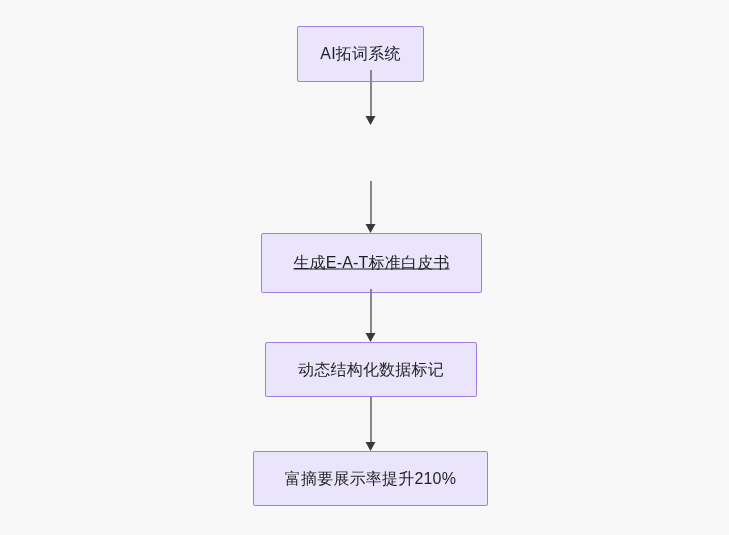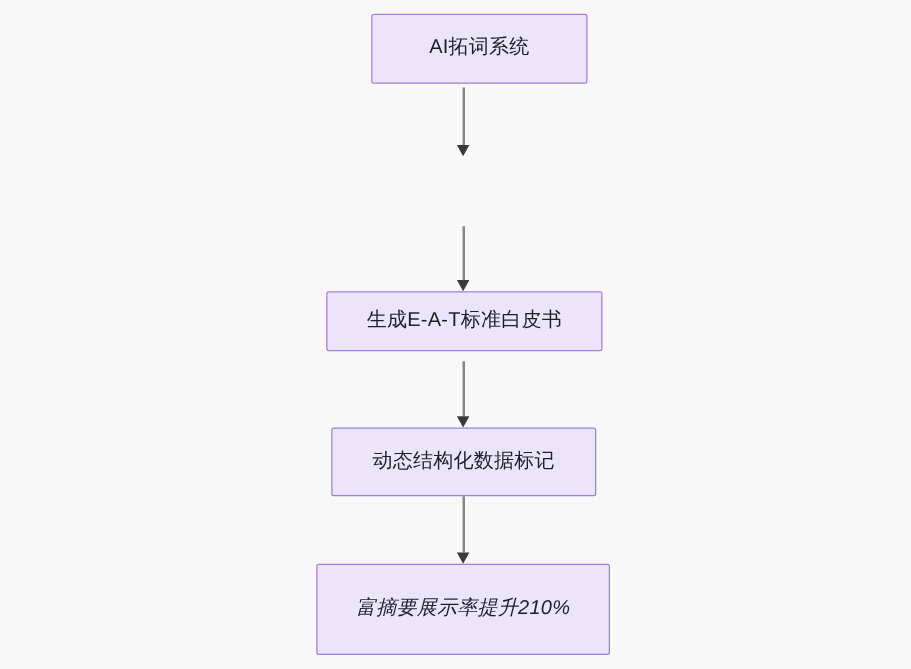--- a/index.html
+++ b/index.html
@@ -59,50 +59,50 @@
     border-right: 5.5px solid transparent;
     border-top: 9px solid #39393d;
     transform: translateX(-5.5px);
   }
 </style>
 </head>
 <body>
 
 <div id="flowchart">
 
-  <div class="node" style="left:297px; top:11px; width:173px; height:56px;">
+  <div class="node" style="left:297px; top:26px; width:127px; height:56px;">
     <span class="node-label">AI拓词系统</span>
   </div>
 
   <div class="edge" style="left:371px; top:70px;">
     <div class="edge-line" style="height:46px;"></div>
     <div class="edge-head" style="top:46px;"></div>
   </div>
 
 
   <div class="edge" style="left:371px; top:181px;">
     <div class="edge-line" style="height:43px;"></div>
     <div class="edge-head" style="top:43px;"></div>
   </div>
 
-  <div class="node" style="left:261px; top:233px; width:221px; height:48px;">
+  <div class="node" style="left:261px; top:233px; width:221px; height:60px;text-decoration:underline;">
     <span class="node-label">生成E-A-T标准白皮书</span>
   </div>
 
   <div class="edge" style="left:371px; top:289px;">
     <div class="edge-line" style="height:44px;"></div>
     <div class="edge-head" style="top:44px;"></div>
   </div>
 
   <div class="node" style="left:265px; top:342px; width:212px; height:55px;">
     <span class="node-label">动态结构化数据标记</span>
   </div>
 
   <div class="edge" style="left:371px; top:397px;">
     <div class="edge-line" style="height:45px;"></div>
     <div class="edge-head" style="top:45px;"></div>
   </div>
 
-  <div class="node" style="left:253px; top:451px; width:235px; height:73px;font-style:italic;">
+  <div class="node" style="left:253px; top:451px; width:235px; height:55px;">
     <span class="node-label">富摘要展示率提升210%</span>
   </div>
 
 </div>
 
 </body></html>

